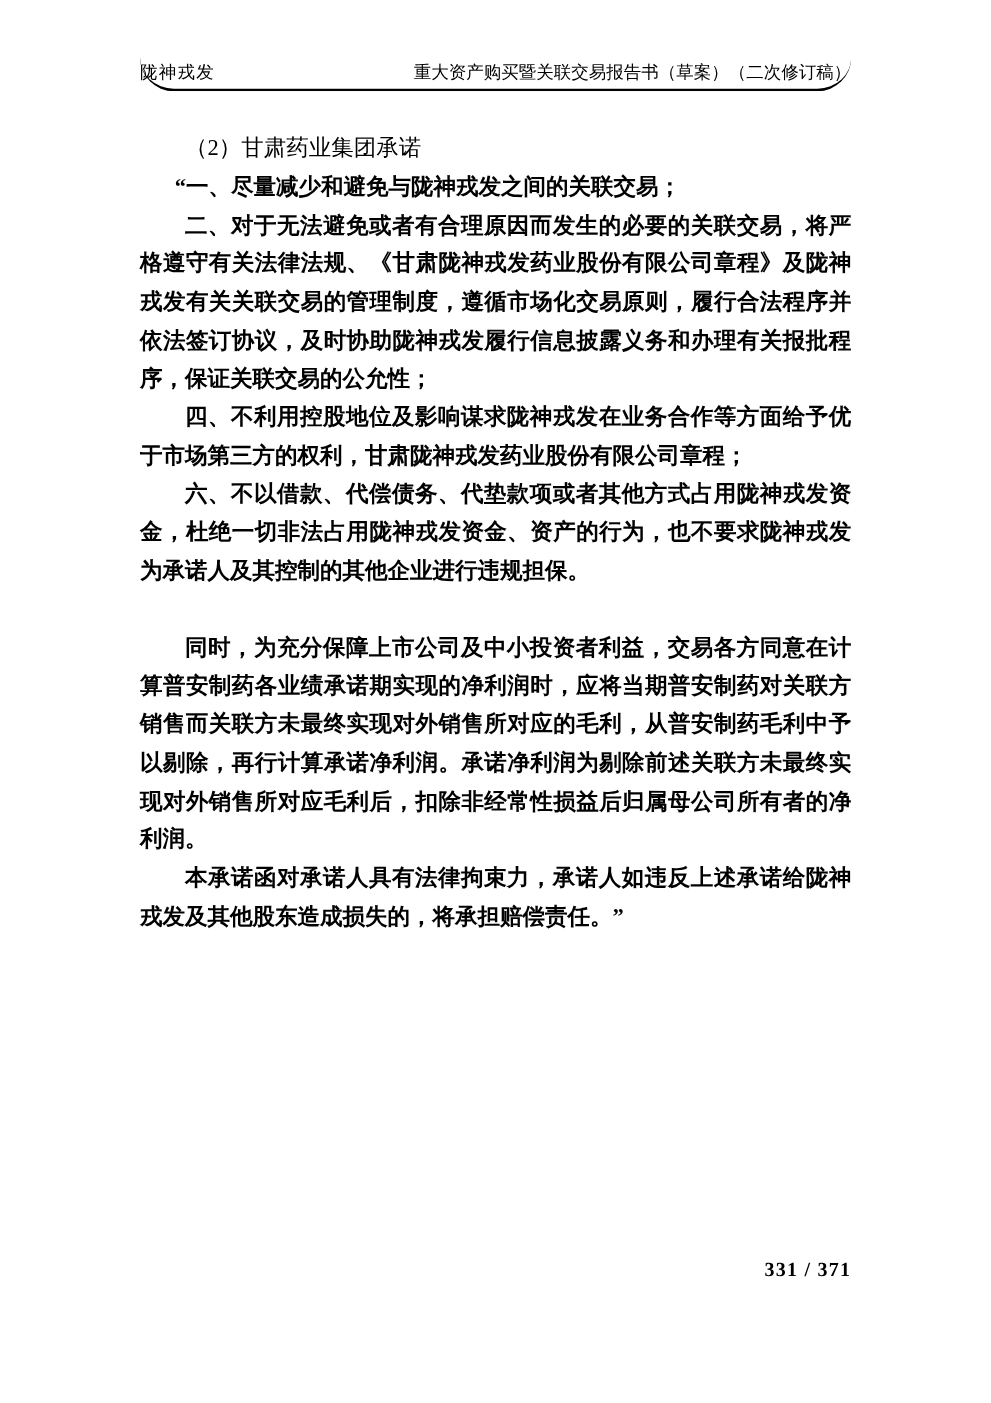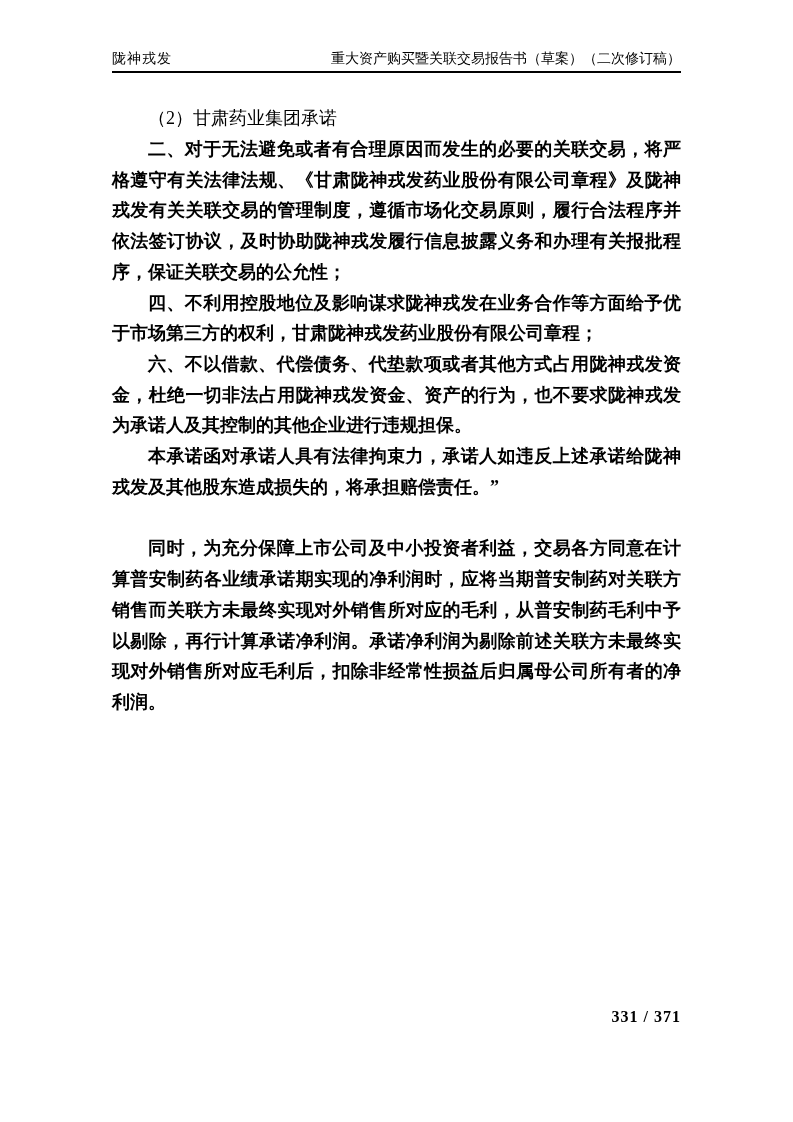--- a/index.html
+++ b/index.html
@@ -1,15 +1,15 @@
 <!DOCTYPE html>
 <html><head>
 <meta charset="utf-8">
 <style>
-  * { margin: 0; padding: 0; box-sizing: border-box; }
+  * { margin: 0; padding: 0; box-sizing: border-box; border-radius: 27px; }
   html, body { background: #ffffff; }
   body {
     width: 793px;
     height: 1122px;
     position: relative;
     font-family: "Liberation Serif", "DejaVu Serif", serif;
     color: #000000;
     overflow: hidden;
   }
   .page {
@@ -69,23 +69,24 @@
 <div class="page">
   <div class="content">
     <div class="doc-header">
       <span class="hdr-left">陇神戎发</span>
       <span class="hdr-right">重大资产购买暨关联交易报告书（草案）（二次修订稿）</span>
     </div>
 
     <div class="doc-body">
       <div class="section-heading">（2）甘肃药业集团承诺</div>
 
+      <p class="para quote-start">“一、尽量减少和避免与陇神戎发之间的关联交易；</p>
       <p class="para">二、对于无法避免或者有合理原因而发生的必要的关联交易，将严格遵守有关法律法规、《甘肃陇神戎发药业股份有限公司章程》及陇神戎发有关关联交易的管理制度，遵循市场化交易原则，履行合法程序并依法签订协议，及时协助陇神戎发履行信息披露义务和办理有关报批程序，保证关联交易的公允性；</p>
       <p class="para">四、不利用控股地位及影响谋求陇神戎发在业务合作等方面给予优于市场第三方的权利，甘肃陇神戎发药业股份有限公司章程；</p>
       <p class="para">六、不以借款、代偿债务、代垫款项或者其他方式占用陇神戎发资金，杜绝一切非法占用陇神戎发资金、资产的行为，也不要求陇神戎发为承诺人及其控制的其他企业进行违规担保。</p>
+      <p class="para closing">同时，为充分保障上市公司及中小投资者利益，交易各方同意在计算普安制药各业绩承诺期实现的净利润时，应将当期普安制药对关联方销售而关联方未最终实现对外销售所对应的毛利，从普安制药毛利中予以剔除，再行计算承诺净利润。承诺净利润为剔除前述关联方未最终实现对外销售所对应毛利后，扣除非经常性损益后归属母公司所有者的净利润。</p>
+
       <p class="para">本承诺函对承诺人具有法律拘束力，承诺人如违反上述承诺给陇神戎发及其他股东造成损失的，将承担赔偿责任。”</p>
-
-      <p class="para closing">同时，为充分保障上市公司及中小投资者利益，交易各方同意在计算普安制药各业绩承诺期实现的净利润时，应将当期普安制药对关联方销售而关联方未最终实现对外销售所对应的毛利，从普安制药毛利中予以剔除，再行计算承诺净利润。承诺净利润为剔除前述关联方未最终实现对外销售所对应毛利后，扣除非经常性损益后归属母公司所有者的净利润。</p>
     </div>
   </div>
 
   <div class="page-footer">331 / 371</div>
 </div>
 
 </body></html>

